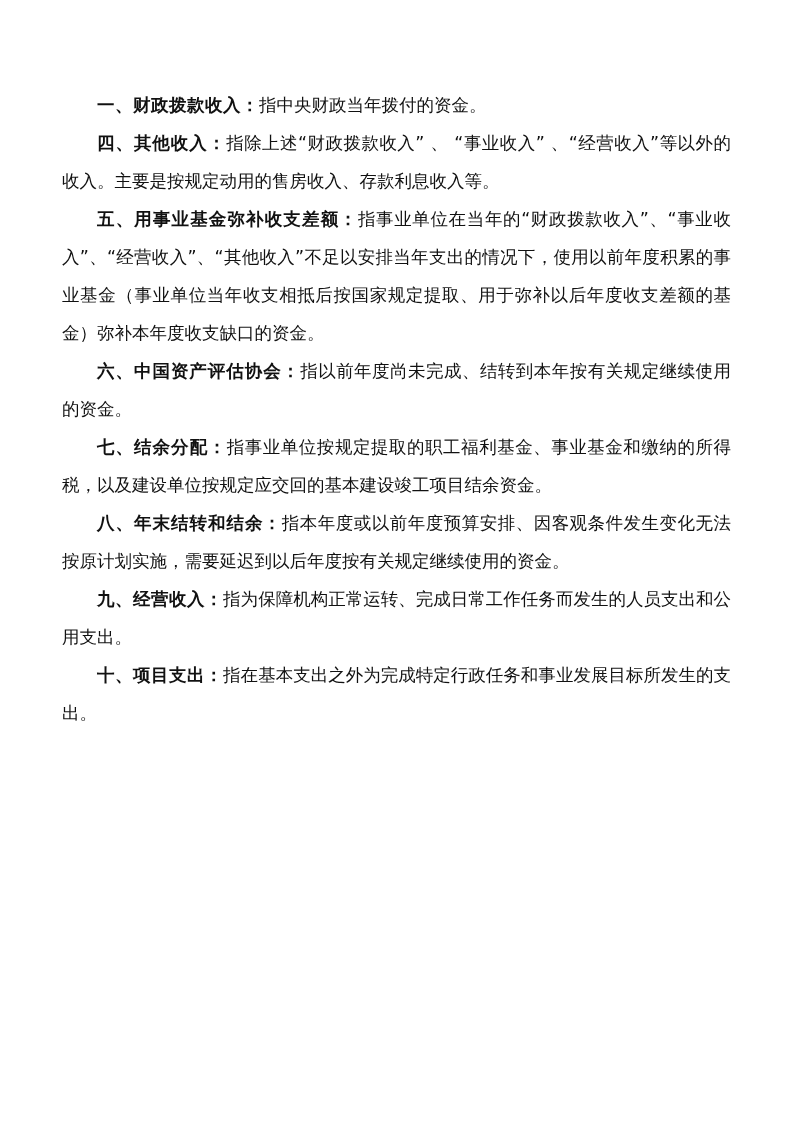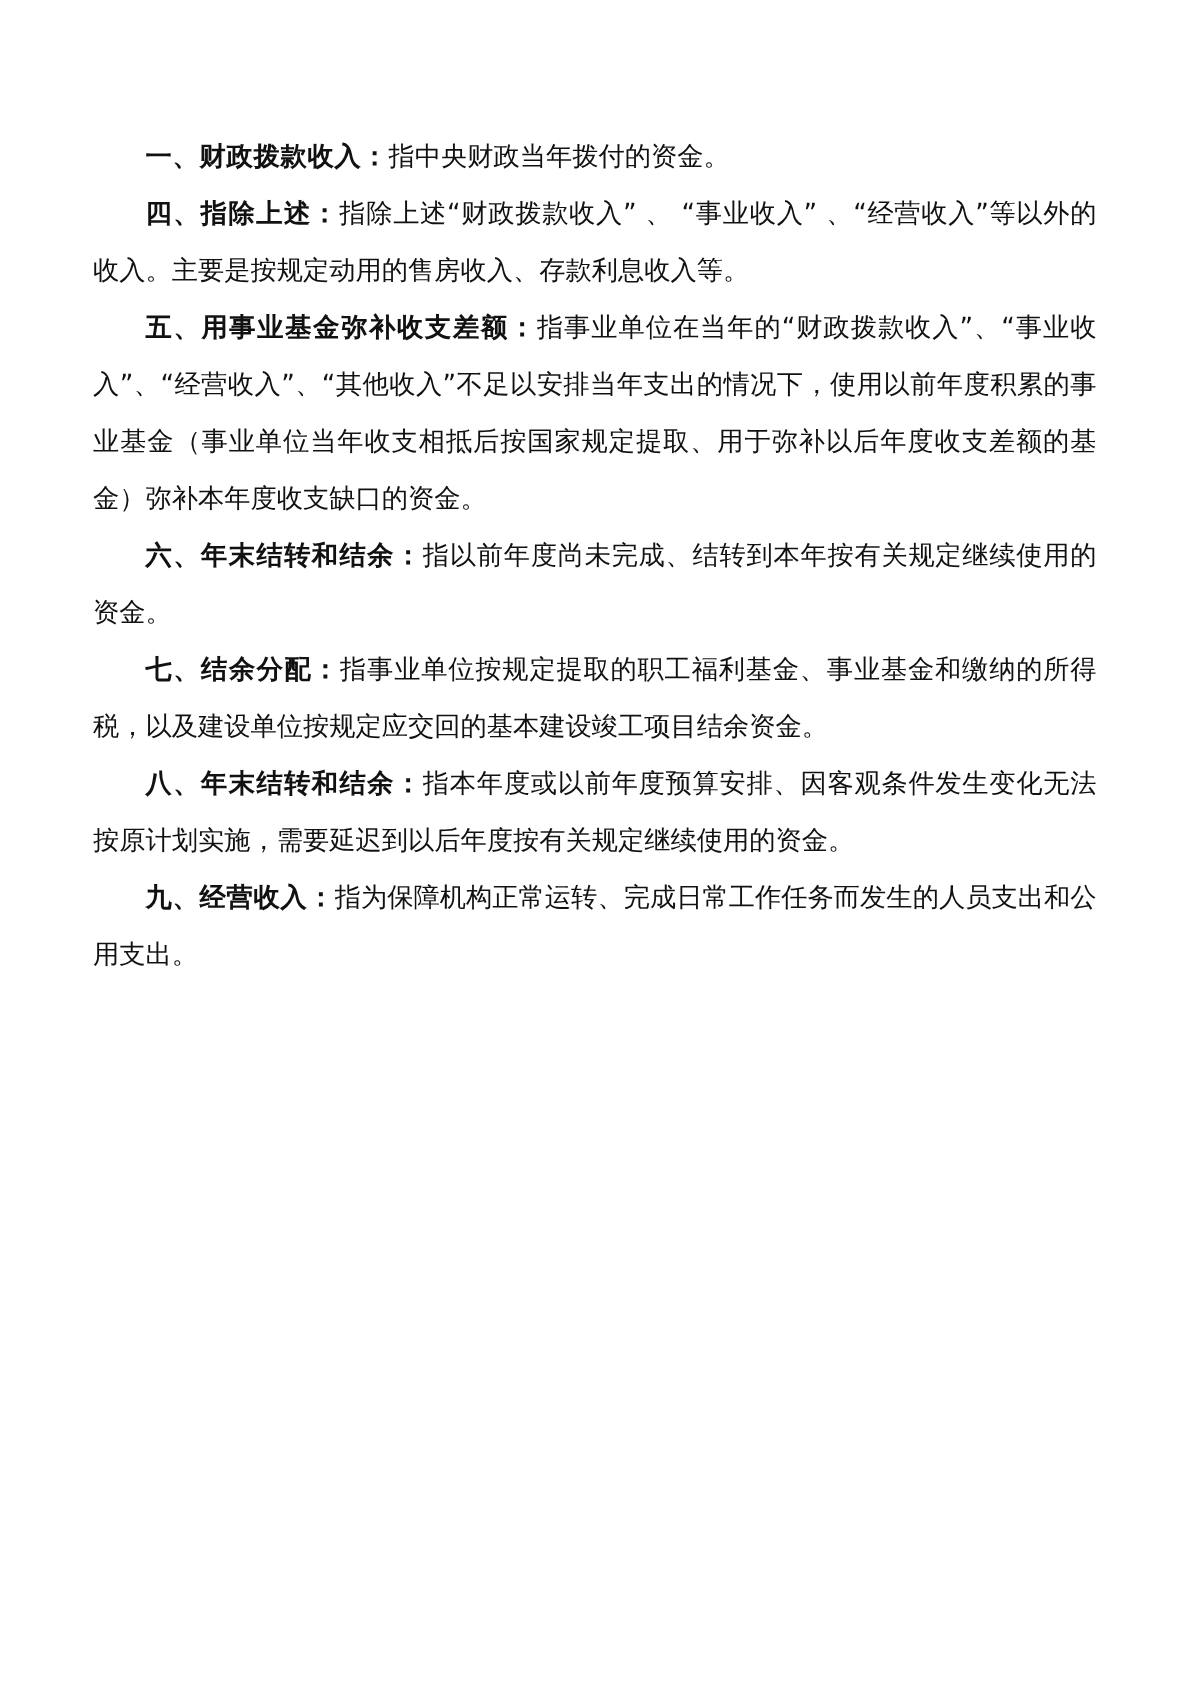--- a/index.html
+++ b/index.html
@@ -52,38 +52,41 @@
 <div class="page">
   <div class="doc-body">
 
     <p class="para">
       <span class="lead">一、财政拨款收入：</span><span class="rest">指中央财政当年拨付的资金。</span>
     </p>
 
 
 
     <p class="para">
-      <span class="lead">四、指除上述：</span><span class="rest">指除上述“财政拨款收入” 、 “事业收入” 、“经营收入”等以外的收入。主要是按规定动用的售房收入、存款利息收入等。</span>
+      <span class="lead">四、其他收入：</span><span class="rest">指除上述“财政拨款收入” 、 “事业收入” 、“经营收入”等以外的收入。主要是按规定动用的售房收入、存款利息收入等。</span>
     </p>
 
     <p class="para">
       <span class="lead">五、用事业基金弥补收支差额：</span><span class="rest">指事业单位在当年的“财政拨款收入”、“事业收入”、“经营收入”、“其他收入”不足以安排当年支出的情况下，使用以前年度积累的事业基金（事业单位当年收支相抵后按国家规定提取、用于弥补以后年度收支差额的基金）弥补本年度收支缺口的资金。</span>
     </p>
 
     <p class="para">
-      <span class="lead">六、年末结转和结余：</span><span class="rest">指以前年度尚未完成、结转到本年按有关规定继续使用的资金。</span>
+      <span class="lead">六、中国资产评估协会：</span><span class="rest">指以前年度尚未完成、结转到本年按有关规定继续使用的资金。</span>
     </p>
 
     <p class="para">
       <span class="lead">七、结余分配：</span><span class="rest">指事业单位按规定提取的职工福利基金、事业基金和缴纳的所得税，以及建设单位按规定应交回的基本建设竣工项目结余资金。</span>
     </p>
 
     <p class="para">
       <span class="lead">八、年末结转和结余：</span><span class="rest">指本年度或以前年度预算安排、因客观条件发生变化无法按原计划实施，需要延迟到以后年度按有关规定继续使用的资金。</span>
     </p>
 
     <p class="para noindent-cont">
       <span class="lead">九、经营收入：</span><span class="rest">指为保障机构正常运转、完成日常工作任务而发生的人员支出和公用支出。</span>
     </p>
 
+    <p class="para">
+      <span class="lead">十、项目支出：</span><span class="rest">指在基本支出之外为完成特定行政任务和事业发展目标所发生的支出。</span>
+    </p>
 
   </div>
 </div>
 
 </body></html>

